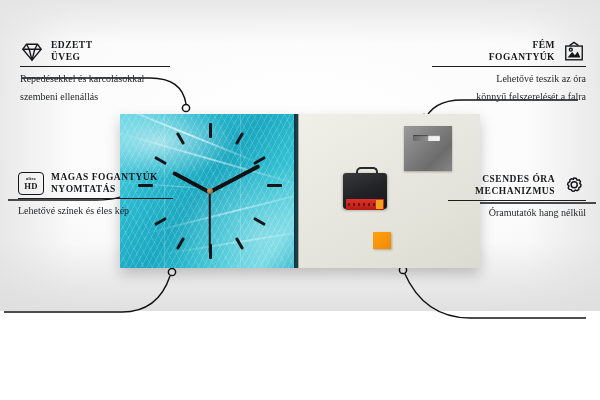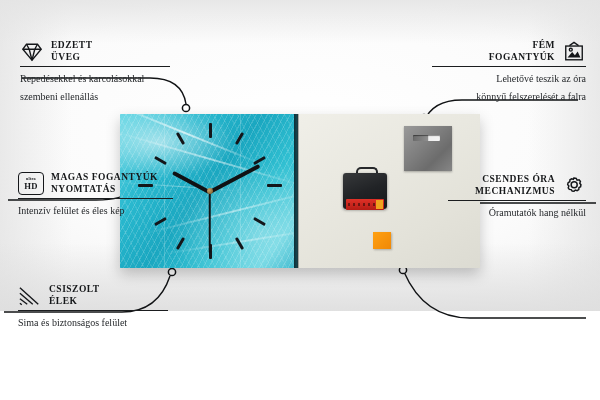--- a/index.html
+++ b/index.html
@@ -208,41 +208,23 @@
       <div class="hd-badge">
         <span class="u">ultra</span>
         <span class="h">HD</span>
       </div>
       <div>
         <div class="c-title">MAGAS FOGANTYÚK</div>
         <div class="c-title">NYOMTATÁS</div>
       </div>
     </div>
     <div class="c-rule"></div>
-    <div class="c-sub">Intenzív felület és éles kép</div>
-  </div>
-
-  <div class="callout left" style="left:18px;top:284px;width:150px;">
-    <div class="c-head">
-      <svg class="ico" viewBox="0 0 26 24">
-        <g stroke="#15171a" stroke-width="1.5" fill="none">
-          <path d="M2,3 L22,21"></path>
-            <path d="M2,9 L16,21"></path>
-            <path d="M2,15 L10,21"></path>
-            <path d="M2,20 L4,21.6"></path>
-        </g>
-      </svg>
-      <div>
-        <div class="c-title">CSISZOLT</div>
-        <div class="c-title">ÉLEK</div>
-      </div>
-    </div>
-    <div class="c-rule"></div>
-    <div class="c-sub">Sima és biztonságos felület</div>
-  </div>
+    <div class="c-sub">Lehetővé színek és éles kép</div>
+  </div>
+
 
   <div class="callout right" style="left:432px;top:40px;width:154px;">
     <div class="c-head">
       <div>
         <div class="c-title">FÉM</div>
         <div class="c-title">FOGANTYÚK</div>
       </div>
       <svg class="ico" viewBox="0 0 26 24">
         <g fill="none" stroke="#15171a" stroke-width="1.5">
           <path d="M8,5 L13,1.5 L18,5"></path>

